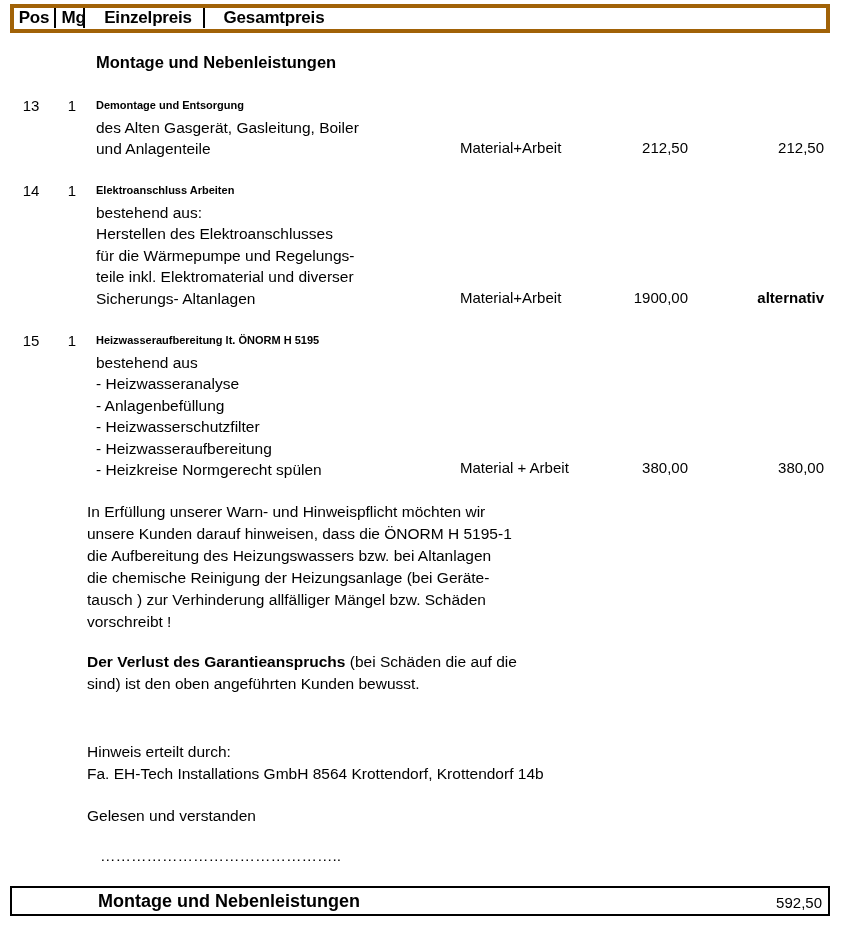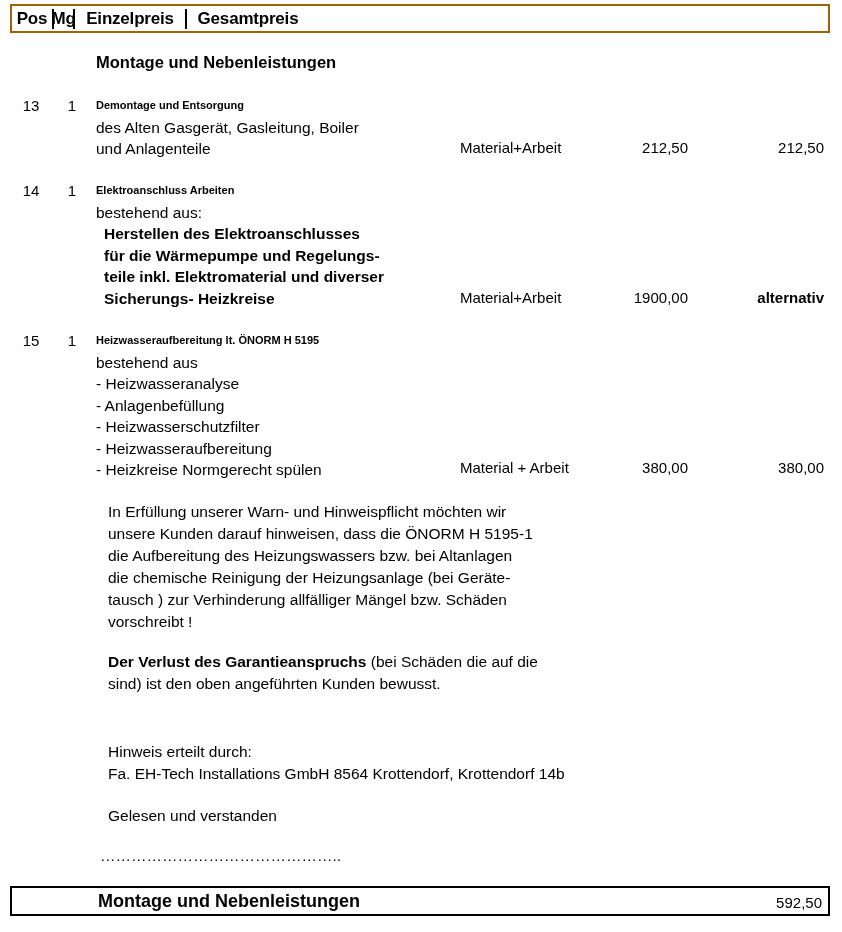--- a/index.html
+++ b/index.html
@@ -22,24 +22,25 @@
     box-sizing: border-box;
   }
 
   
   .header-table {
     position: absolute;
     left: 10px;
     top: 4px;
     width: 820px;
     height: 29px;
-    border: 2px solid #a16207;
+    border: 4px solid #a16207;
     box-sizing: border-box;
     display: flex;
-    align-items: center;
+    align-items: flex-start;
+    gap: 8px;
   }
   .hcell {
     display: flex;
     align-items: center;
     justify-content: center;
     font-size: 17px;
     font-weight: bold;
     box-sizing: border-box;
     letter-spacing: -0.2px;
   }
@@ -120,25 +121,25 @@
 
   .art-title {
     font-weight: bold;
     font-size: 11px;
     display: block;
   }
   .art-line {
     display: block;
     font-size: 15.5px;
   }
-  .art-line.bold { font-weight: bold; margin-left: 8px; }
+  .art-line.bold { font-weight: normal; }
 
   .para {
     position: absolute;
-    left: 108px;
+    left: 87px;
     width: 560px;
     font-size: 15.5px;
     line-height: 22px;
   }
   .para .b { font-weight: bold; }
 
   .dots {
     position: absolute;
     left: 100px;
     font-size: 15.5px;
@@ -203,21 +204,21 @@
 
     <div class="row">
       <div class="col-pos" style="top:149px;">14</div>
       <div class="col-mg" style="top:149px;">1</div>
       <div class="col-art" style="top:147px;">
         <span class="art-title">Elektroanschluss Arbeiten</span>
         <span class="art-line">bestehend aus:</span>
         <span class="art-line bold">Herstellen des Elektroanschlusses</span>
         <span class="art-line bold">für die Wärmepumpe und Regelungs-</span>
         <span class="art-line bold">teile inkl. Elektromaterial und diverser</span>
-        <span class="art-line bold">Sicherungs- Heizkreise</span>
+        <span class="art-line bold">Sicherungs- Altanlagen</span>
       </div>
       <div class="col-unitlabel" style="top:256px;">Material+Arbeit</div>
       <div class="col-einzel" style="top:256px;">1900,00</div>
       <div class="col-gesamt bold" style="top:256px;">alternativ</div>
     </div>
 
     <div class="row">
       <div class="col-pos" style="top:299px;">15</div>
       <div class="col-mg" style="top:299px;">1</div>
       <div class="col-art" style="top:297px; width:370px;">

